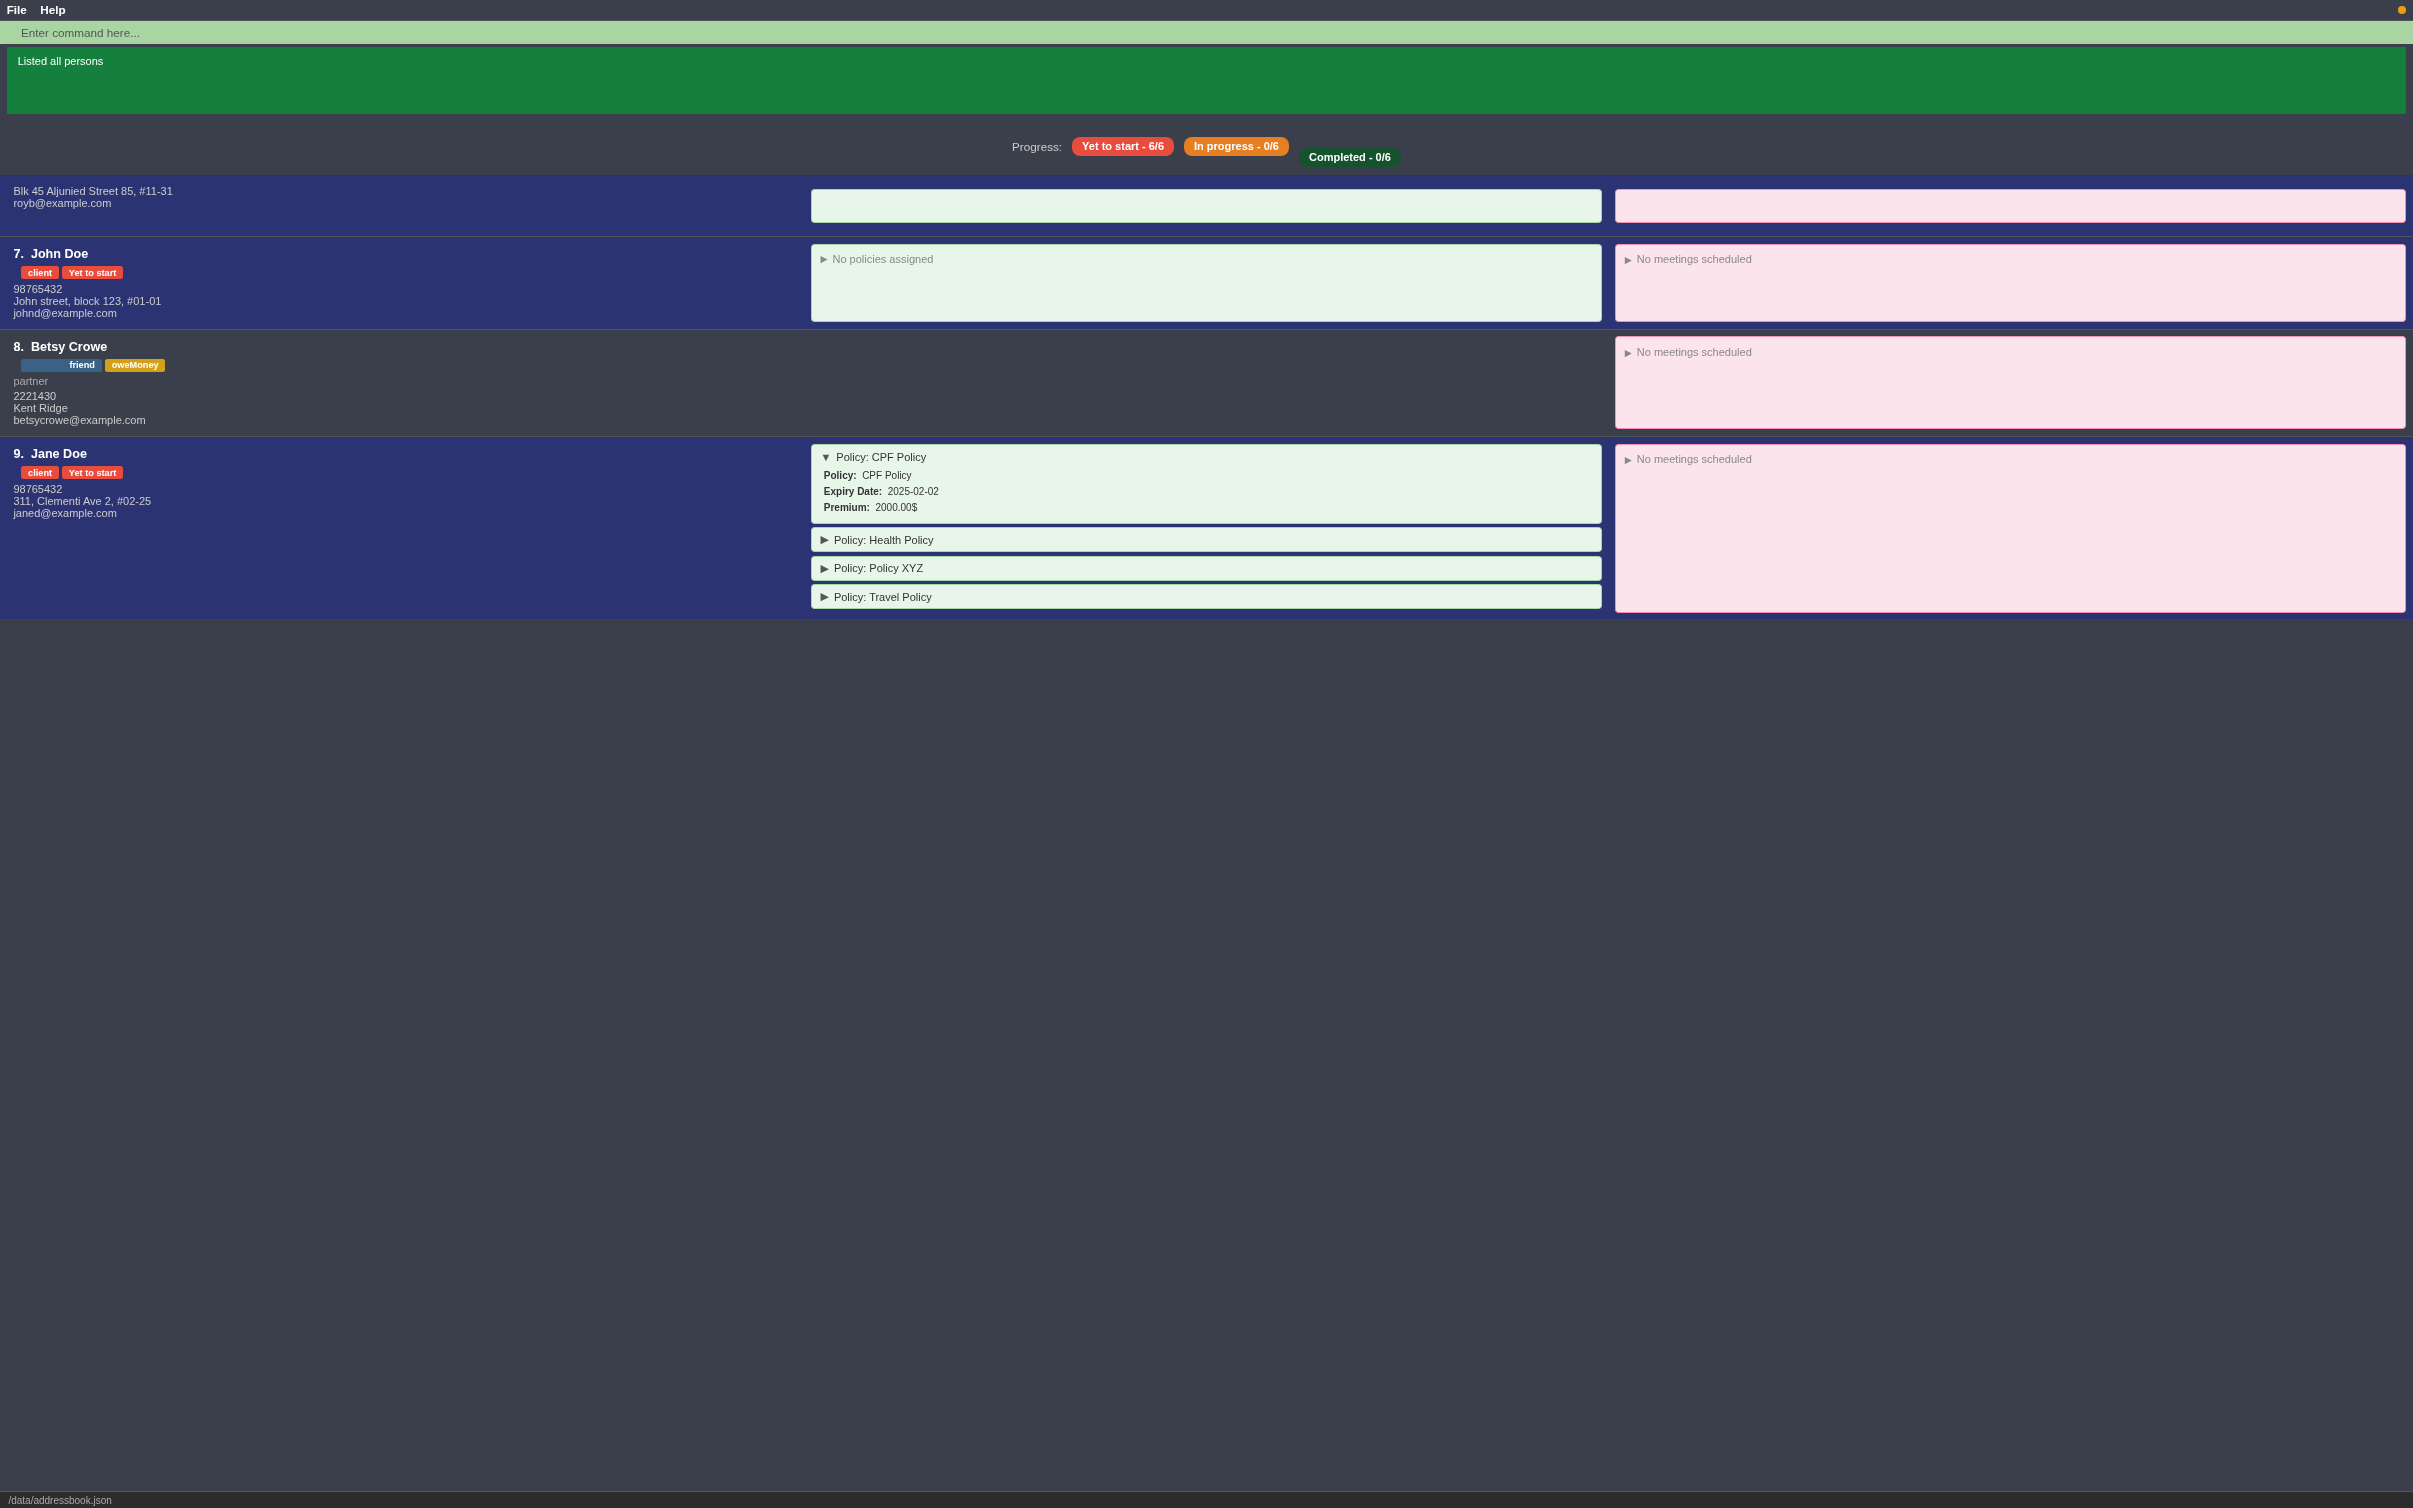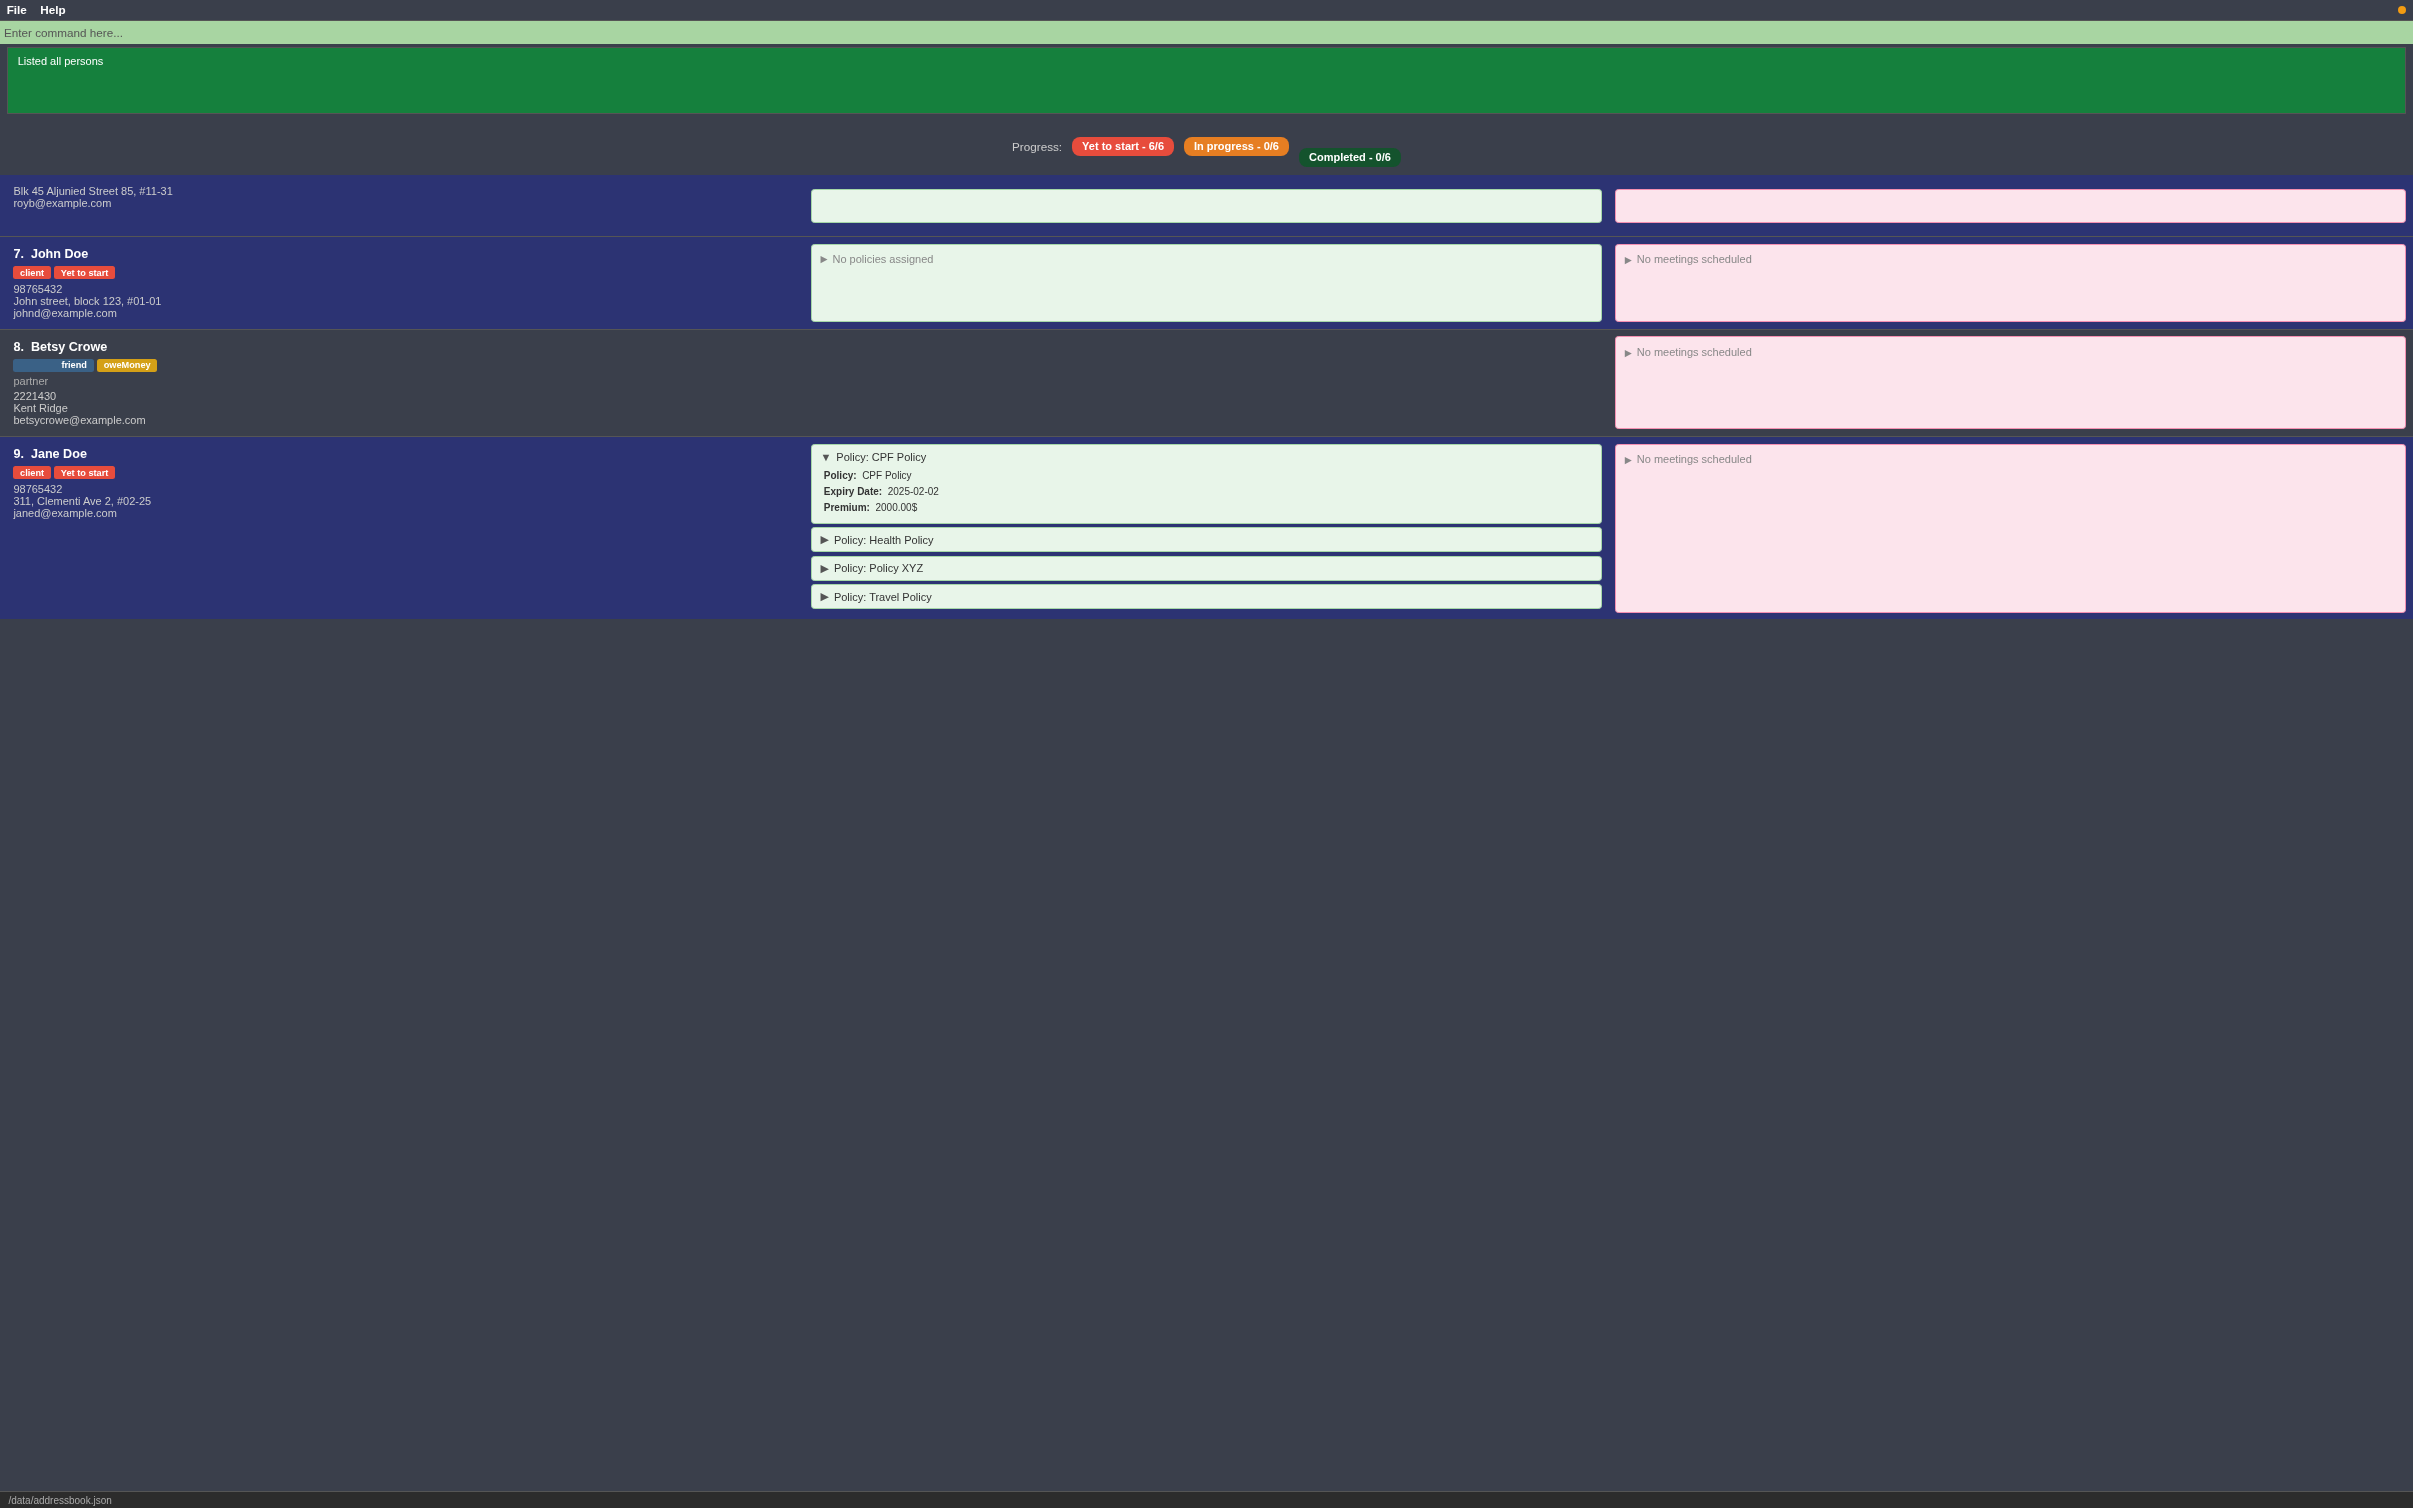--- a/index.html
+++ b/index.html
@@ -29,21 +29,21 @@
     }
     .orange-dot {
       width: 8.4px; height: 8.4px;
       background: #f39c12;
       border-radius: 50%;
       margin-left: auto;
     }
     
     .command-bar {
       background: #a8d5a2;
-      padding: 5px 4px;
+      padding: 5px 21px;
     }
     .command-input {
       width: 100%;
       background: #a8d5a2;
       border: none;
       outline: none;
       font-size: 11.7px;
       color: #333;
     }
     .command-input::placeholder { color: #555; }
@@ -101,20 +101,21 @@
     .person-name {
       font-size: 12.6px;
       font-weight: bold;
       margin-bottom: 5px;
     }
     .tags {
       display: flex;
       flex-wrap: wrap;
       gap: 3.4px;
       margin-bottom: 3.4px;
+      margin-left: 8px;
     }
     .tag {
       padding: 1.7px 6.7px;
       border-radius: 2.5px;
       font-size: 9.2px;
       font-weight: bold;
     }
     .tag-client { background: #e74c3c; color: #fff; }
     .tag-yet-to-start { background: #e74c3c; color: #fff; }
     .tag-friend { background: #3a6186; color: #fff; padding-left: 48px; }

